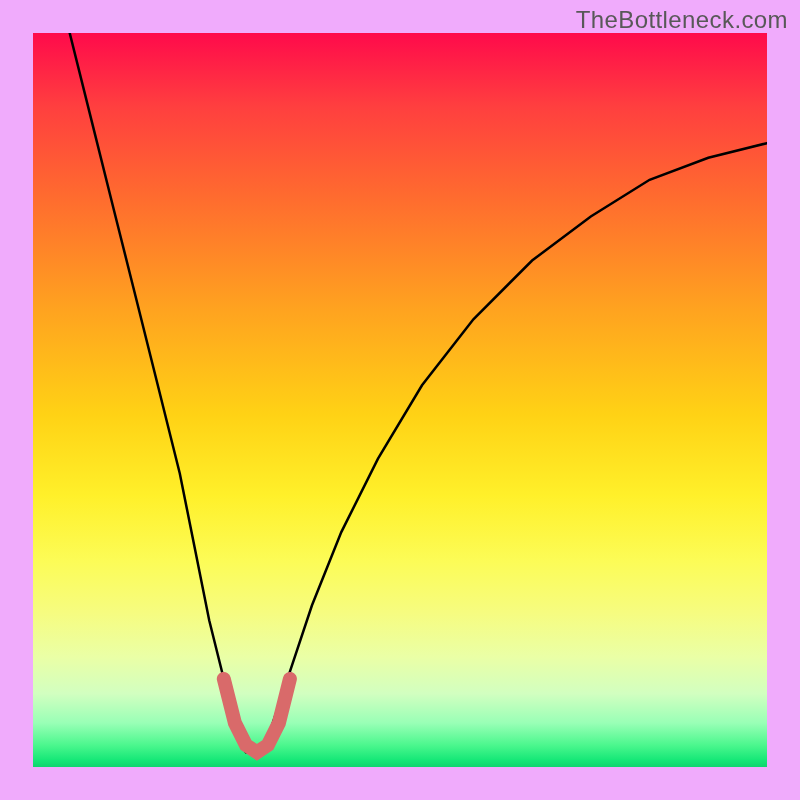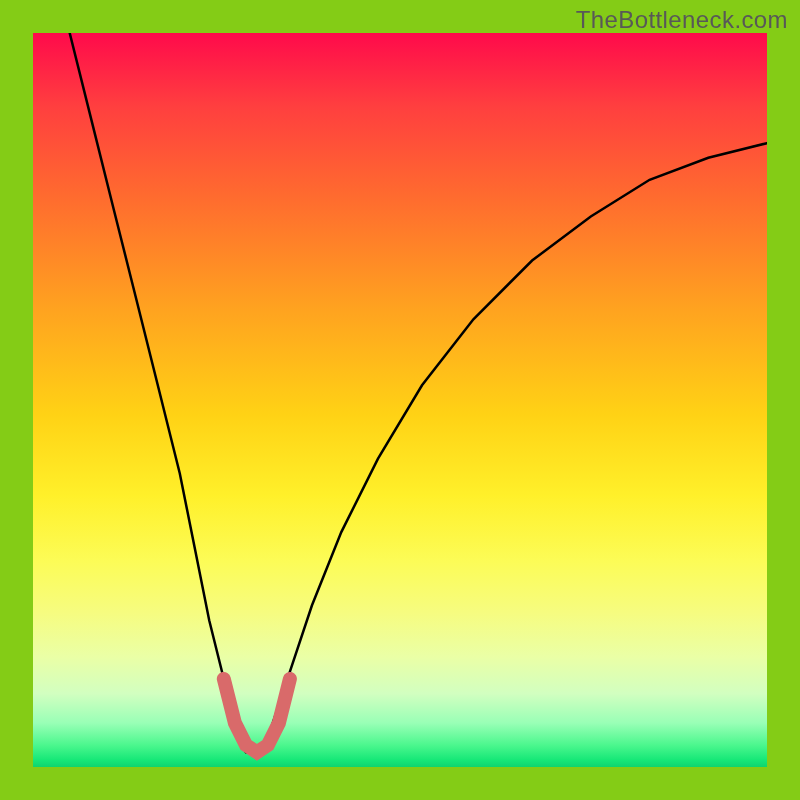--- a/index.html
+++ b/index.html
@@ -1,21 +1,21 @@
 <!DOCTYPE html>
 <html><head>
 <meta charset="utf-8">
 <style>
   * { margin: 0; padding: 0; box-sizing: border-box; }
   html, body { width: 800px; height: 800px; overflow: hidden; background: #000; }
   .frame {
     position: relative;
     width: 800px;
     height: 800px;
-    background: #84cc16;
+    background: #f0abfc;
   }
   .watermark {
     position: absolute;
     top: 6px;
     right: 12px;
     font-family: Arial, Helvetica, sans-serif;
     font-size: 24px;
     color: #585858;
     letter-spacing: 0.4px;
     z-index: 10;

